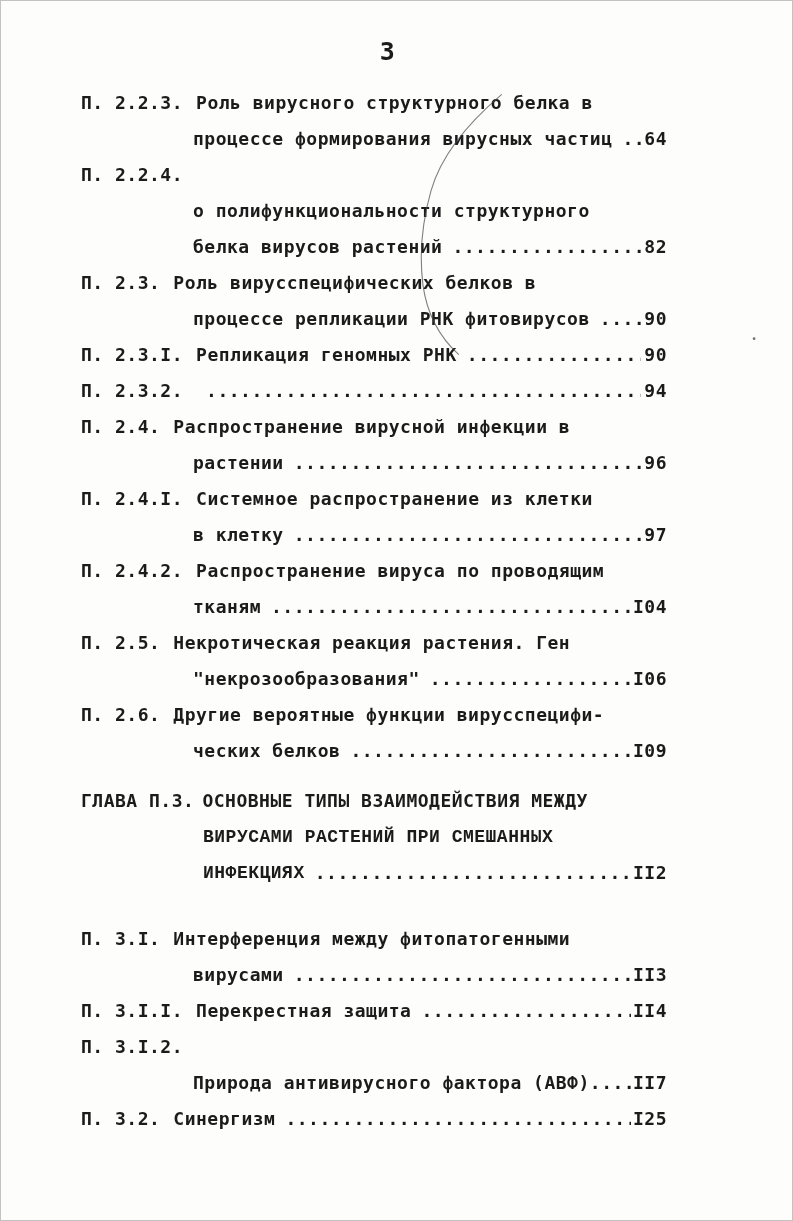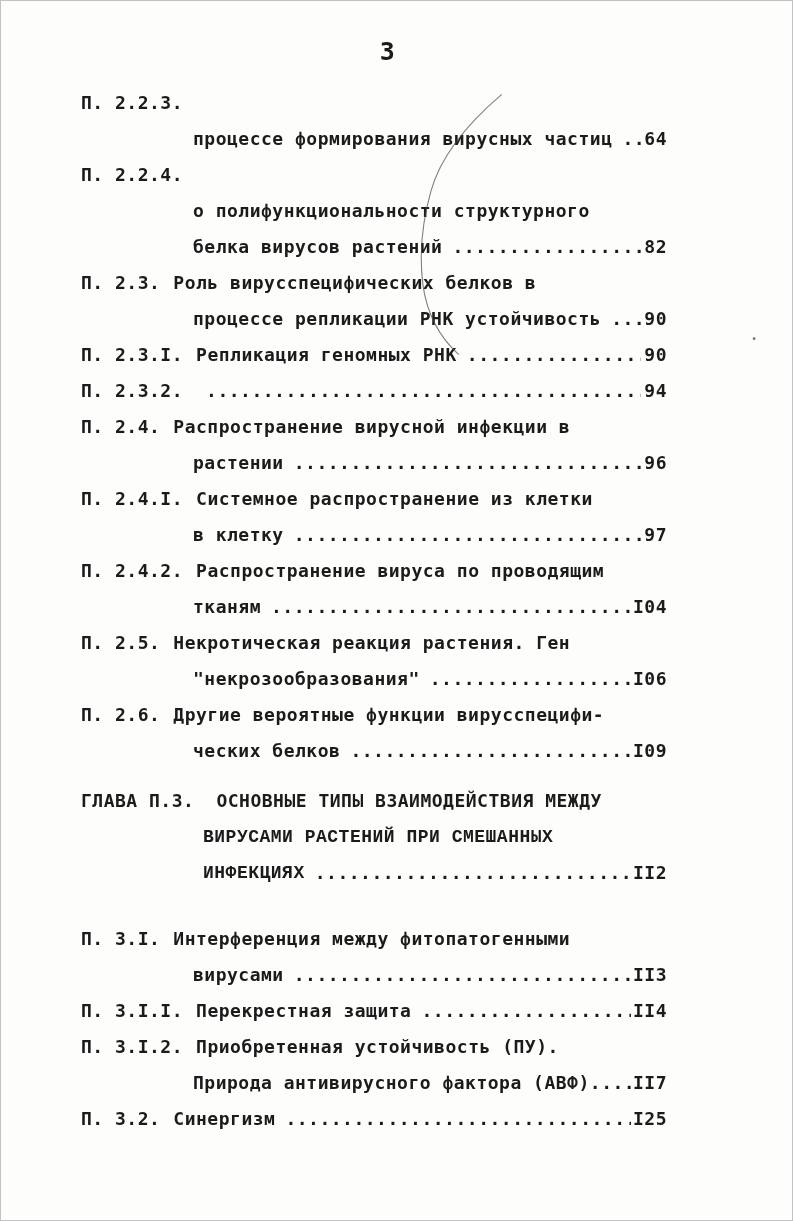--- a/index.html
+++ b/index.html
@@ -25,21 +25,21 @@
   .rows{
     position:absolute;top:84px;left:80px;right:125px;
   }
   .row{
     display:flex;
     height:36px;line-height:36px;
     white-space:pre;
     align-items:flex-start;
   }
   .lbl{flex:none;margin-right:13px;}
-  .chapter .lbl{margin-right:22px;}
+  .chapter .lbl{margin-right:8px;}
   .txt{flex:none;}
   .cont .txt{padding-left:112px;}
   .chcont .txt{padding-left:122px;font-family:Liberation Mono, monospace;}
   .dots{
     flex:1 1 auto;
     overflow:hidden;
     margin-left:10px;
     white-space:pre;
   }
   .tight .dots{margin-left:0;}
@@ -55,20 +55,21 @@
 <body>
 
 <div class="sheet">
 
   <div class="pagenum">3</div>
 
   <div class="rows">
 
     <div class="row">
       <span class="lbl">П. 2.2.3.</span>
+      <span class="txt">Роль вирусного структурного белка в</span>
     </div>
     <div class="row cont">
       <span class="txt">процессе формирования вирусных частиц</span>
       <span class="dots">...</span>
       <span class="pg">64</span>
     </div>
 
     <div class="row">
       <span class="lbl">П. 2.2.4.</span>
     </div>
@@ -79,21 +80,21 @@
       <span class="txt">белка вирусов растений</span>
       <span class="dots">..................................................</span>
       <span class="pg">82</span>
     </div>
 
     <div class="row">
       <span class="lbl">П. 2.3.</span>
       <span class="txt">Роль вирусспецифических белков в</span>
     </div>
     <div class="row cont">
-      <span class="txt">процессе репликации РНК устойчивость</span>
+      <span class="txt">процессе репликации РНК фитовирусов</span>
       <span class="dots">.......</span>
       <span class="pg">90</span>
     </div>
 
     <div class="row">
       <span class="lbl">П. 2.3.I.</span>
       <span class="txt">Репликация геномных РНК</span>
       <span class="dots">..................................................</span>
       <span class="pg">90</span>
     </div>
@@ -179,21 +180,20 @@
 
     <div class="row">
       <span class="lbl">П. 3.I.I.</span>
       <span class="txt">Перекрестная защита</span>
       <span class="dots">..................................................</span>
       <span class="pg">II4</span>
     </div>
 
     <div class="row">
       <span class="lbl">П. 3.I.2.</span>
-      <span class="txt">Приобретенная устойчивость (ПУ).</span>
     </div>
     <div class="row cont tight">
       <span class="txt">Природа антивирусного фактора (АВФ)</span>
       <span class="dots">....</span>
       <span class="pg">II7</span>
     </div>
 
     <div class="row">
       <span class="lbl">П. 3.2.</span>
       <span class="txt">Синергизм</span>

